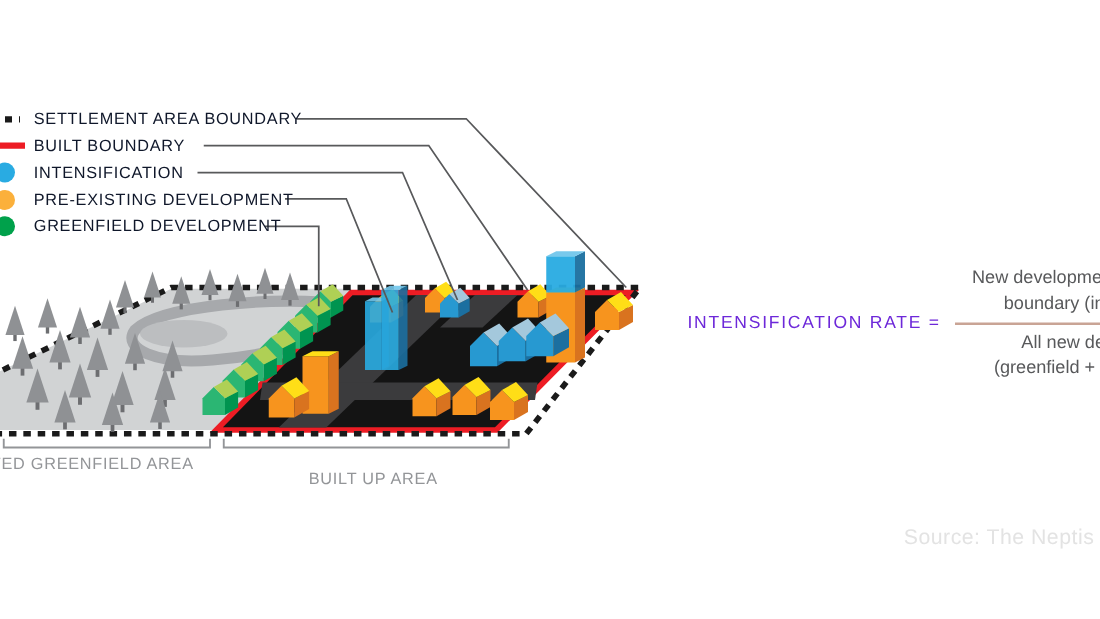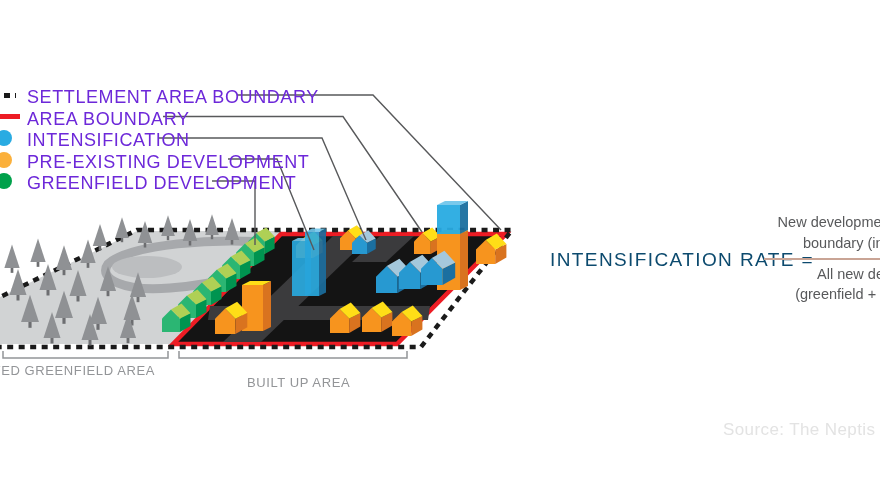--- a/index.html
+++ b/index.html
@@ -4,42 +4,42 @@
 <style>
   html,body{margin:0;padding:0;}
   body{
     width:880px;height:495px;position:relative;overflow:hidden;
     background:#ffffff;font-family:"Liberation Sans",sans-serif;
   }
   
   .legend-row{position:absolute;left:0;height:18px;}
   .legend-label{
     position:absolute;left:27px;top:1px;white-space:nowrap;
-    font-size:18px;letter-spacing:.6px;color:#6d28d9;
+    font-size:13px;letter-spacing:.6px;color:#0f172a;
   }
   .mk{position:absolute;top:50%;}
   .mk-dash{
     left:-7px;width:23px;height:4.5px;margin-top:-2px;
     background:repeating-linear-gradient(90deg,#1A1A1A 0 6px,transparent 6px 11px);
   }
   .mk-red{left:-7px;width:27px;height:5px;margin-top:-2.5px;background:#ED1C24;}
   .mk-dot{left:-4px;width:16px;height:16px;margin-top:-8px;border-radius:50%;}
   
   #scene{position:absolute;left:0;top:0;}
   
   .area-label{
     position:absolute;white-space:nowrap;font-size:13px;
     letter-spacing:.6px;color:#939598;
   }
   #area-label-greenfield{right:725px;top:363px;}  
   #area-label-built{left:247px;top:375px;}
   
   #formula-label{
     position:absolute;left:550px;top:249px;white-space:nowrap;
-    font-size:19px;letter-spacing:1.4px;color:#0c4a6e;
+    font-size:14px;letter-spacing:1.4px;color:#6d28d9;
   }
   #fraction{
     position:absolute;left:764px;top:212px;width:240px;
     text-align:center;font-size:14.5px;line-height:20.5px;color:#58595B;
   }
   #fraction .bar{height:0;border-top:2.5px solid #C9A495;margin:4.5px 0 4px 0;}
   #fraction div{white-space:nowrap;}
   
   #source-credit{
     position:absolute;left:723px;top:420px;white-space:nowrap;
@@ -297,21 +297,21 @@
       </g>
     </svg></div>
 
 <div>
   <div class="legend-row" style="top:86px">
     <span class="mk mk-dash"></span>
     <span class="legend-label">SETTLEMENT AREA BOUNDARY</span>
   </div>
   <div class="legend-row" style="top:107.5px">
     <span class="mk mk-red"></span>
-    <span class="legend-label">AREA BOUNDARY</span>
+    <span class="legend-label">BUILT BOUNDARY</span>
   </div>
   <div class="legend-row" style="top:129px">
     <span class="mk mk-dot" id="dot-blue" style="background: rgb(41, 171, 226);"></span>
     <span class="legend-label">INTENSIFICATION</span>
   </div>
   <div class="legend-row" style="top:150.5px">
     <span class="mk mk-dot" id="dot-orange" style="background: rgb(251, 176, 59);"></span>
     <span class="legend-label">PRE-EXISTING DEVELOPMENT</span>
   </div>
   <div class="legend-row" style="top:172px">

